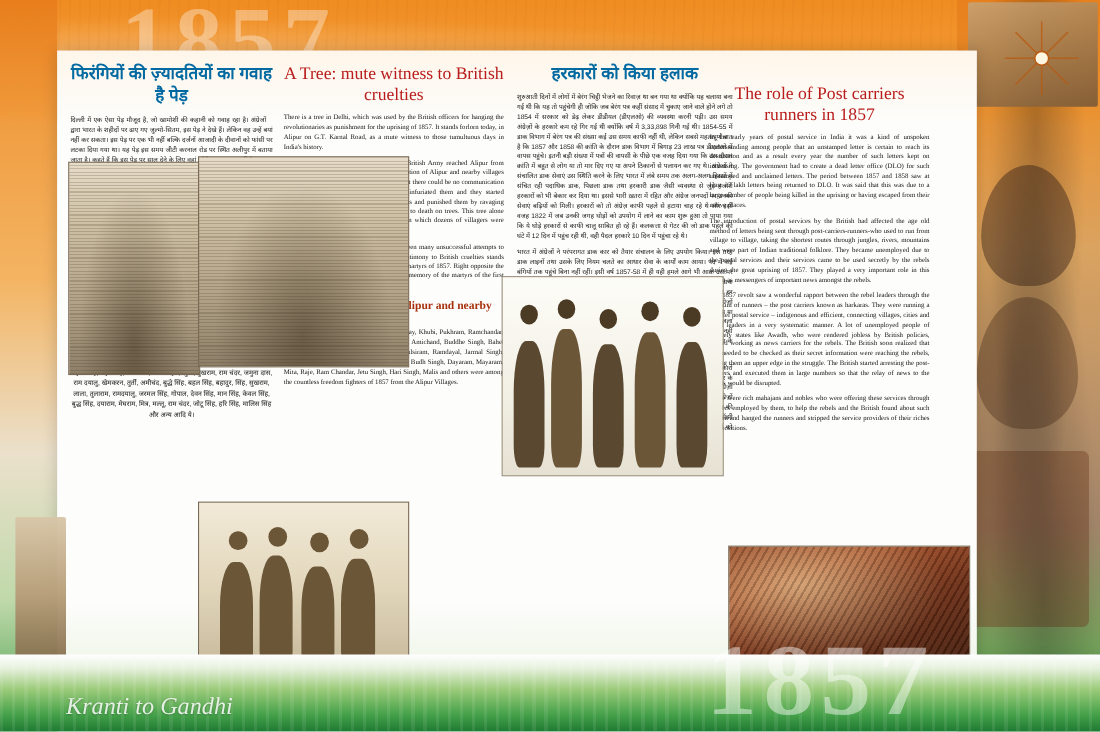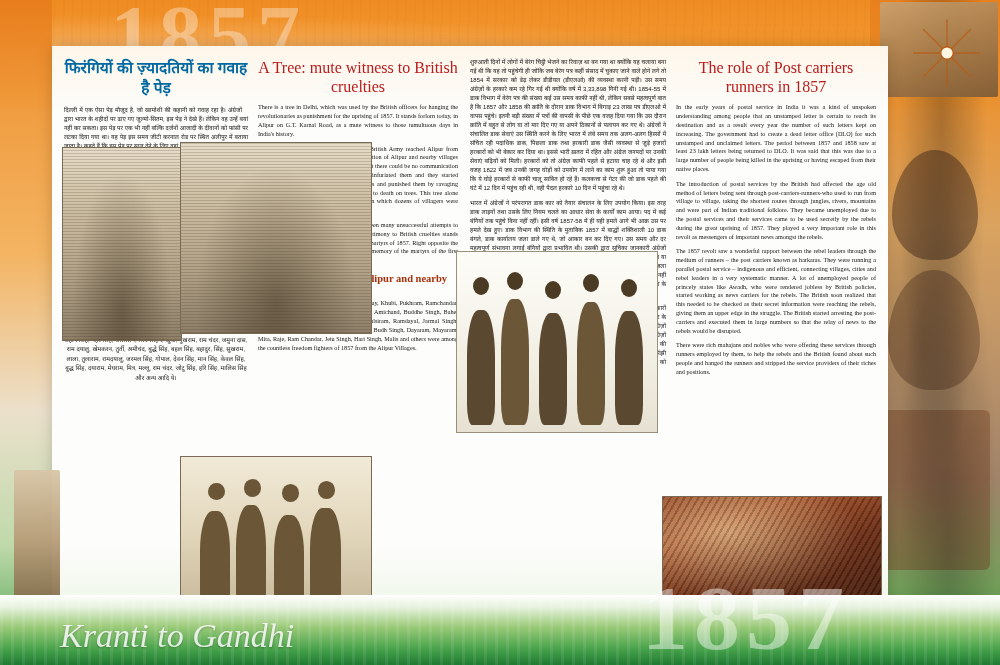--- a/index.html
+++ b/index.html
@@ -95,21 +95,21 @@
   #sheet .sheet-tint{
     position:absolute;inset:0;
     background:linear-gradient(180deg, rgba(255,240,220,.55) 0%, rgba(255,255,255,0) 12%, rgba(255,255,255,0) 88%, rgba(226,240,216,.6) 100%);
     pointer-events:none;
   }
   
   .col{position:absolute;top:12px;}
   #col1{left:12px;width:184px;}
   #col2{left:206px;width:200px;}
   #col3{left:418px;width:196px;}
-  #col4{left:624px;width:200px;}
+  #col4{left:593px;width:200px;margin-top:18px;}
 
   h2.hi-head{
     margin:0 0 7px 0;font-size:15.5px;line-height:1.32;font-weight:700;
     color:#0369a1;text-align:center;font-family:"Liberation Sans",sans-serif;
   }
   h2.en-head{
     margin:0 0 7px 0;font-size:16px;line-height:1.2;font-weight:400;
     color:#b91c1c;text-align:center;font-family:"Liberation Serif",serif;
   }
   h3.sub-head{
@@ -164,21 +164,21 @@
       linear-gradient(160deg,#8c3a18 0%,#a5512a 25%,#6e2f16 55%,#3e1b0c 100%);
     position:relative;
   }
   .mural:after{
     content:"";position:absolute;inset:0;
     background:repeating-linear-gradient(120deg, rgba(0,0,0,.18) 0px, rgba(0,0,0,.18) 2px, rgba(255,255,255,.05) 2px, rgba(255,255,255,.05) 6px);
   }
   
   #kranti-script{
     position:absolute;left:60px;bottom:10px;
-    font-family:"Liberation Serif",serif;font-style:italic;font-size:34px;
+    font-family:"Liberation Serif",serif;font-style:italic;font-size:22px;
     color:rgba(255,255,255,.85);text-shadow:0 1px 2px rgba(0,0,0,.25);
   }
 </style>
 </head>
 <body>
 
 <div id="poster">
 
   <div id="top-band"></div>
   <div class="ghost-year" id="ghost-top">1857</div>
@@ -231,20 +231,21 @@
       <div class="fig engraving" style="float:left;width:118px;height:192px;margin:2px 6px 4px -196px;"></div>
 
       <p class="body en">It is said that on 7th June 1857 when the British Army reached Alipur from Karnal, on its way to Delhi, the local population of Alipur and nearby villages uprooted the Telegraph poles and wires so that there could be no communication sent anywhere by the British Army. This infuriated them and they started rounding up the villagers of the nearby areas and punished them by ravaging their land, torturing them and hanging them to death on trees. This tree alone suffered the pains of playing the scaffold on which dozens of villagers were hanged by the British in 1857.</p>
       <p class="body en">According to the Folklores that there have been many unsuccessful attempts to cut the tree down but till date this mute testimony to British cruelties stands erect and reminds us of the sacrifices of the martyrs of 1857. Right opposite the tree, a Martyr's Park has been created in the memory of the martyrs of the first war of Independence in 1857.</p>
 
       <h3 class="sub-head">Some of the Martyrs of Alipur and nearby Villages</h3>
       <p class="names-en">Sahab Singh, Mehar Singh, Jatram, Shiv Sahay, Khubi, Pukhram, Ramchandar, Jamna Das, Ram Dayalu, Khemkarna, Turti, Amichand, Buddhe Singh, Bahel Singh, Bahadur, Silk, Sukhram, Lalman, Tulsiram, Ramdayal, Jarmal Singh, Gopal, Dhan Singh, Hari Ram, Kewal Singh, Budh Singh, Dayaram, Mayaram, Mita, Raje, Ram Chandar, Jetu Singh, Hari Singh, Malis and others were among the countless freedom fighters of 1857 from the Alipur Villages.</p>
     </div>
 
     <div class="col" id="col3">
+      <h2 class="hi-head">हरकारों को किया हलाक</h2>
       <p class="body hi">शुरुआती दिनों में लोगों में बेरंग चिट्ठी भेजने का रिवाज़ था बन गया था क्योंकि यह चलाया बना गई थी कि यह तो पहुंचेगी ही जोकि जब बेरंग पत्र कहीं संसाद में चुकाए जाने वाले होने लगे तो 1854 में सरकार को डेढ़ लेकर डीडीयल (डीएलओ) की व्यवस्था करनी पड़ी। उस समय अंग्रेज़ों के हरकारे कम रहे गिर गई थी क्योंकि वर्ष में 3,33,898 गिनी गई थी। 1854-55 में डाक विभाग में बेरंग पत्र की संख्या कई उस समय काफी नहीं थी, लेकिन सबसे महत्वपूर्ण बात है कि 1857 और 1858 की क्रांति के दौरान डाक विभाग में बिगाड़ 23 लाख पत्र डीएलओ में वापस पहुंचे। इतनी बड़ी संख्या में पत्रों की वापसी के पीछे एक वजह दिया गया कि उस दौरान क्रांति में बहुत से लोग या तो मार दिए गए या अपने ठिकानों से पलायन कर गए थे। अंग्रेजों ने संचालित डाक सेवाएं उस स्थिति करने के लिए भारत में लंबे समय तक अलग-अलग हिस्सों में संचित रही पदाधिक डाक, पिछला डाक तथा हरकारी डाक जैसी व्यवस्था से जुड़े हजारों हरकारों को भी बेकार कर दिया था। इससे भारी ख़तरा में रहित और अंग्रेज जनपदों पर उनकी सेवाएं बढ़ियों को मिली। हरकारों को तो अंग्रेज़ काफी पहले से हटाया चाह रहे थे और इसी वजह 1822 में जब उनकी जगह घोड़ों को उपयोग में लाने का काम शुरू हुआ तो पाया गया कि ये घोड़े हरकारों से काफी चालू साबित हो रहे हैं। कलकत्ता से गेटर की जो डाक पहले की घंटे में 12 दिन में पहुंच रही थी, वही पैदल हरकारे 10 दिन में पहुंचा रहे थे।</p>
       <p class="body hi">भारत में अंग्रेजों ने परंपरागत डाक कार को तैयार संचालन के लिए उपयोग किया। इस तरह डाक लाइनों तथा उसके लिए नियम चलते का आधार सेवा के कार्यों काम आया। पद में कई बंगियों तक पहुंचे बिना नहीं रहीं। इसी वर्ष 1857-58 में ही यही हमले आगे भी आक्र उस पर हमले देख हुए। डाक विभाग की स्थिति के मुताबिक 1857 में बाद्धों शक्तिशाली 10 डाक बंगले, डाक कार्यालय जला डाले गए थे, जो आकार बन कर दिए गए। उस समय और दर महत्वपूर्ण संभावना लगाई बंगियों द्वारा प्रभावित थी। उसकी द्वारा सूचिका जानकारी अंग्रेजों तक पहुंचाने की बड़ी गतिविधियाँ जो जाती थी। पड़ा जाता क्योंकि अंग्रेज़ों ने कहा डाकिया या अपनी सूचना चाह गई जगहों पर अंग्रेज़ों ने बागियों में डाक विभाग के जैसिले और टिकट जला दिए। जगह जगह सरकार ने प्रयास किए पर डाक लाइनें थोड़ी बड़ी स्थाया का काम पंचम नहीं हो रहा था। उस दौरान कई अंग्रेज डाक कर्मचारी-अधिकारी भी मारे गए। 1857 में जिनका के फोटराफ एक, लाहौर-दिल्ली में कांटिकारियों का विवरण मेरे।</p>
       <p class="body hi">1857 में क्रांति भावना के बीच आवश्यक संवाद के लिए एक अच्छा चाहत संवाद तंत्र हरकारों के माध्यम से चल रहा था। इस तंत्र के भीतर जोड़े चाहें पहुंचे में गई इनकी ये सभा सरकार के दिनों में कई जनपदों पर संपादनपर डाक सेवा थी चल रहीं थीं। ऐसे चलता जाया है कि अंग्रेज़ों की पीढ़ियों से हाथ में डेरे अलग के हजारों स्थापनाएँ फलियों के लिए बाग कर रहे थे। अंग्रेज़ों को तीन भूमि उनका संदेश पहुँच रहा था। ये सब पहुंचे आदी भी और गांव-गांव में बगावत की आग फैली थी। इसी क्रम में तब काफी भी होता, बनाना में यह रहे अंग्रेज़ीपुर निवासी झिंझी प्रकाश महाजन ने भी ऐसी ही एक सेवा वहां रखी थी जिसे अंग्रेज़ों ने पकड़ा तो हरकारों को मौत के घाट उतारने में संकोच नहीं किया।</p>
     </div>
 
     <div class="col" id="col4">
       <h2 class="en-head">The role of Post carriers runners in 1857</h2>
       <p class="body en">In the early years of postal service in India it was a kind of unspoken understanding among people that an unstamped letter is certain to reach its destination and as a result every year the number of such letters kept on increasing. The government had to create a dead letter office (DLO) for such unstamped and unclaimed letters. The period between 1857 and 1858 saw at least 23 lakh letters being returned to DLO. It was said that this was due to a large number of people being killed in the uprising or having escaped from their native places.</p>
       <p class="body en">The introduction of postal services by the British had affected the age old method of letters being sent through post-carriers-runners-who used to run from village to village, taking the shortest routes through jungles, rivers, mountains and were part of Indian traditional folklore. They became unemployed due to the postal services and their services came to be used secretly by the rebels during the great uprising of 1857. They played a very important role in this revolt as messengers of important news amongst the rebels.</p>
       <p class="body en">The 1857 revolt saw a wonderful rapport between the rebel leaders through the medium of runners – the post carriers known as harkaras. They were running a parallel postal service – indigenous and efficient, connecting villages, cities and rebel leaders in a very systematic manner. A lot of unemployed people of princely states like Awadh, who were rendered jobless by British policies, started working as news carriers for the rebels. The British soon realized that this needed to be checked as their secret information were reaching the rebels, giving them an upper edge in the struggle. The British started arresting the post-carriers and executed them in large numbers so that the relay of news to the rebels would be disrupted.</p>

